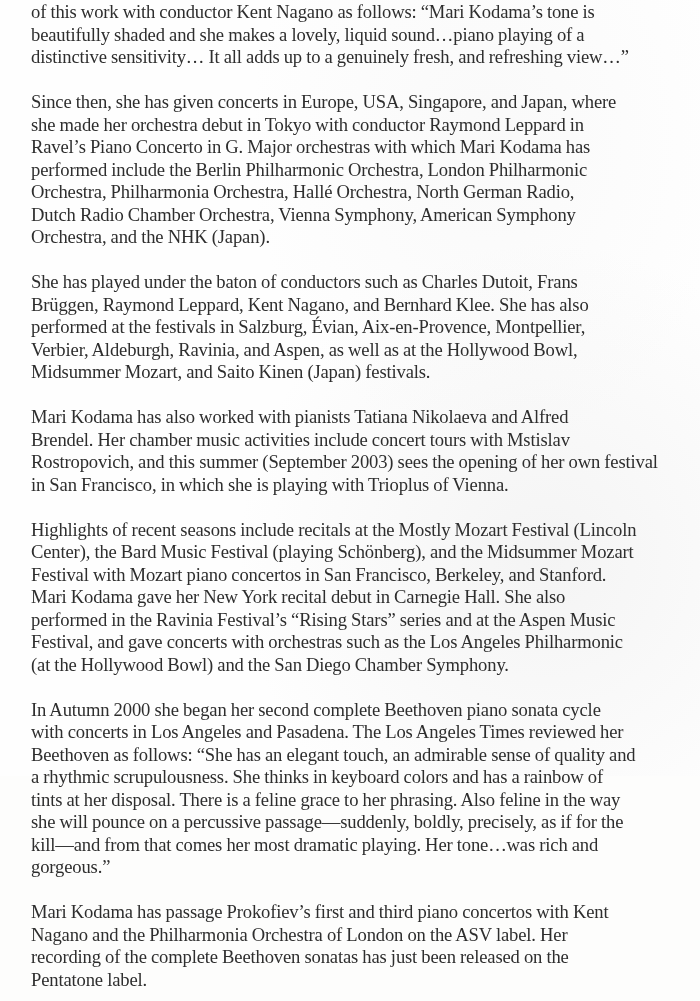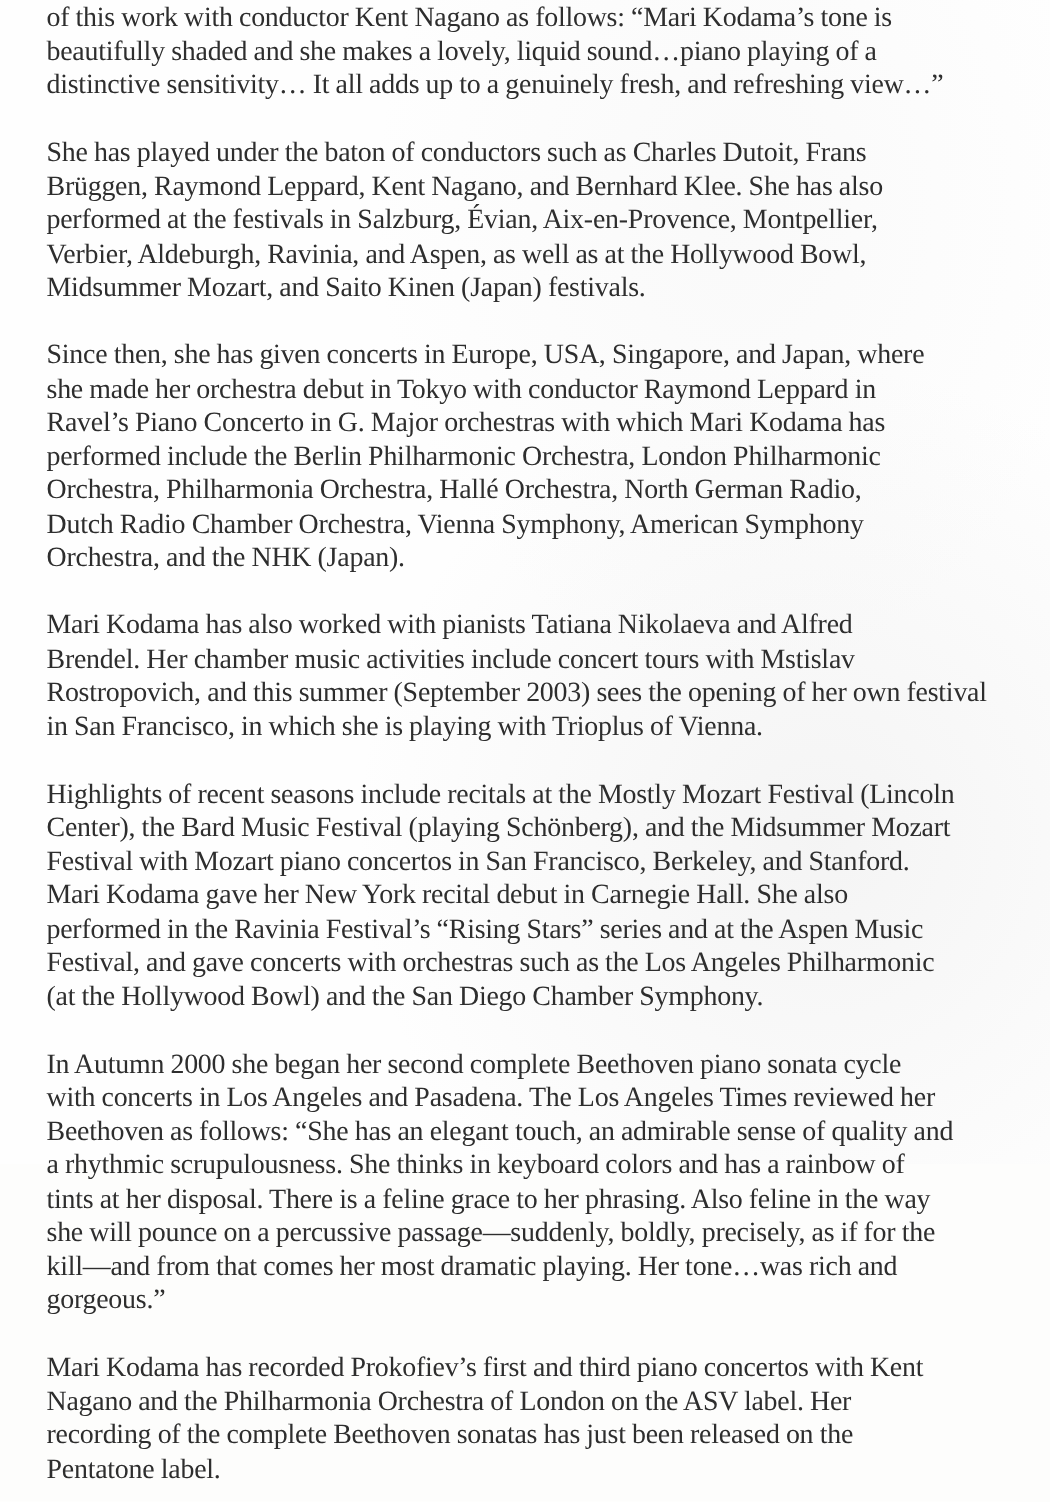--- a/index.html
+++ b/index.html
@@ -32,49 +32,49 @@
   }
 </style>
 </head>
 <body>
 
 <div class="page">
   <div class="content">
     <p class="para">of this work with conductor Kent Nagano as follows: “Mari Kodama’s tone is
 beautifully shaded and she makes a lovely, liquid sound…piano playing of a
 distinctive sensitivity… It all adds up to a genuinely fresh, and refreshing view…”</p>
-    <p class="para">She has played under the baton of conductors such as Charles Dutoit, Frans
-Brüggen, Raymond Leppard, Kent Nagano, and Bernhard Klee. She has also
-performed at the festivals in Salzburg, Évian, Aix-en-Provence, Montpellier,
-Verbier, Aldeburgh, Ravinia, and Aspen, as well as at the Hollywood Bowl,
-Midsummer Mozart, and Saito Kinen (Japan) festivals.</p>
     <p class="para">Since then, she has given concerts in Europe, USA, Singapore, and Japan, where
 she made her orchestra debut in Tokyo with conductor Raymond Leppard in
 Ravel’s Piano Concerto in G. Major orchestras with which Mari Kodama has
 performed include the Berlin Philharmonic Orchestra, London Philharmonic
 Orchestra, Philharmonia Orchestra, Hallé Orchestra, North German Radio,
 Dutch Radio Chamber Orchestra, Vienna Symphony, American Symphony
 Orchestra, and the NHK (Japan).</p>
+    <p class="para">She has played under the baton of conductors such as Charles Dutoit, Frans
+Brüggen, Raymond Leppard, Kent Nagano, and Bernhard Klee. She has also
+performed at the festivals in Salzburg, Évian, Aix-en-Provence, Montpellier,
+Verbier, Aldeburgh, Ravinia, and Aspen, as well as at the Hollywood Bowl,
+Midsummer Mozart, and Saito Kinen (Japan) festivals.</p>
     <p class="para">Mari Kodama has also worked with pianists Tatiana Nikolaeva and Alfred
 Brendel. Her chamber music activities include concert tours with Mstislav
 Rostropovich, and this summer (September 2003) sees the opening of her own festival
 in San Francisco, in which she is playing with Trioplus of Vienna.</p>
     <p class="para">Highlights of recent seasons include recitals at the Mostly Mozart Festival (Lincoln
 Center), the Bard Music Festival (playing Schönberg), and the Midsummer Mozart
 Festival with Mozart piano concertos in San Francisco, Berkeley, and Stanford.
 Mari Kodama gave her New York recital debut in Carnegie Hall. She also
 performed in the Ravinia Festival’s “Rising Stars” series and at the Aspen Music
 Festival, and gave concerts with orchestras such as the Los Angeles Philharmonic
 (at the Hollywood Bowl) and the San Diego Chamber Symphony.</p>
     <p class="para">In Autumn 2000 she began her second complete Beethoven piano sonata cycle
 with concerts in Los Angeles and Pasadena. The Los Angeles Times reviewed her
 Beethoven as follows: “She has an elegant touch, an admirable sense of quality and
 a rhythmic scrupulousness. She thinks in keyboard colors and has a rainbow of
 tints at her disposal. There is a feline grace to her phrasing. Also feline in the way
 she will pounce on a percussive passage—suddenly, boldly, precisely, as if for the
 kill—and from that comes her most dramatic playing. Her tone…was rich and
 gorgeous.”</p>
-    <p class="para">Mari Kodama has recorded Prokofiev’s first and third piano concertos with Kent
+    <p class="para">Mari Kodama has passage Prokofiev’s first and third piano concertos with Kent
 Nagano and the Philharmonia Orchestra of London on the ASV label. Her
 recording of the complete Beethoven sonatas has just been released on the
 Pentatone label.</p>
   </div>
 </div>
 
 </body></html>

